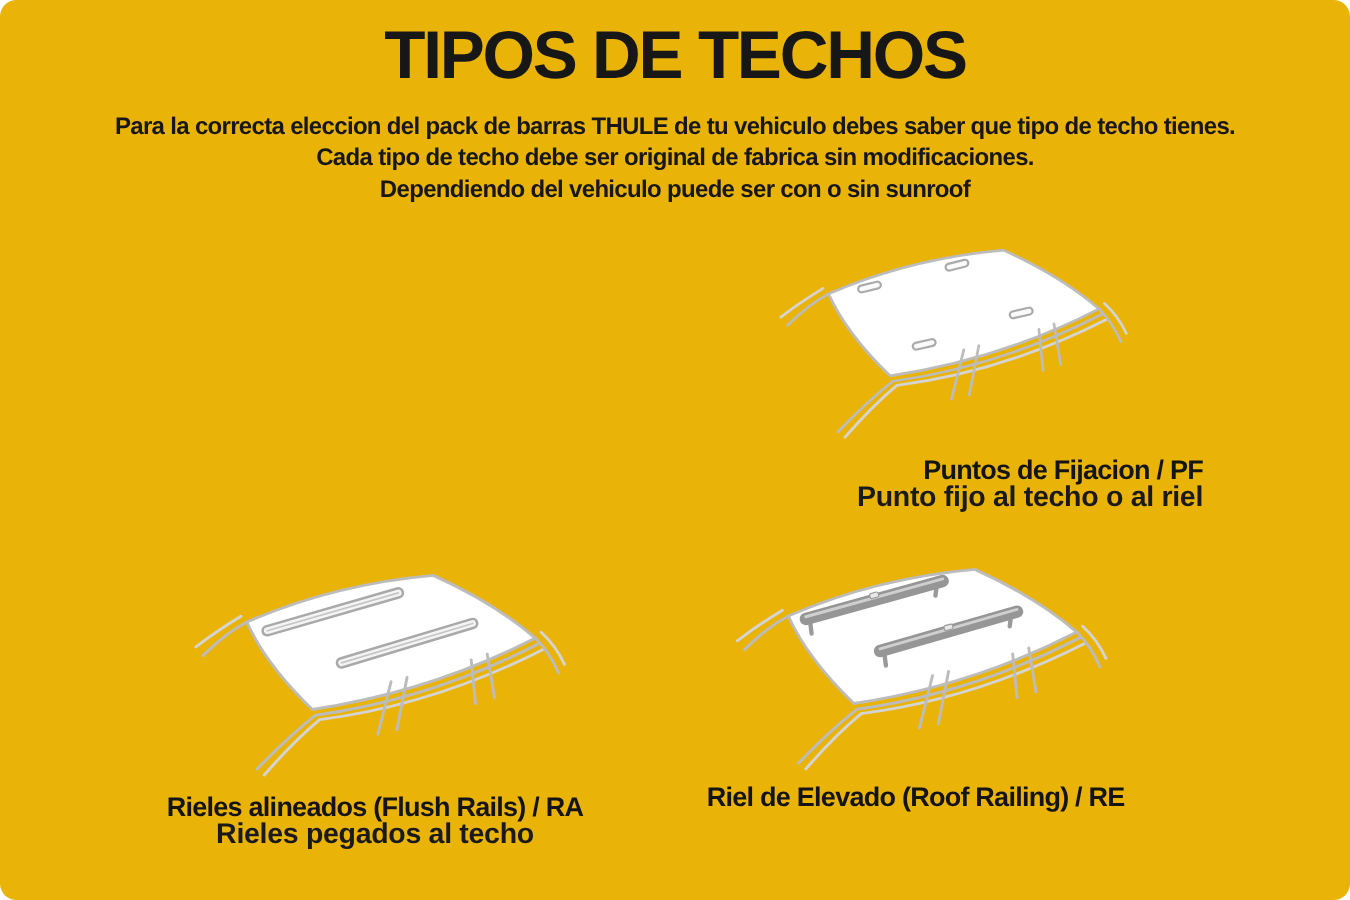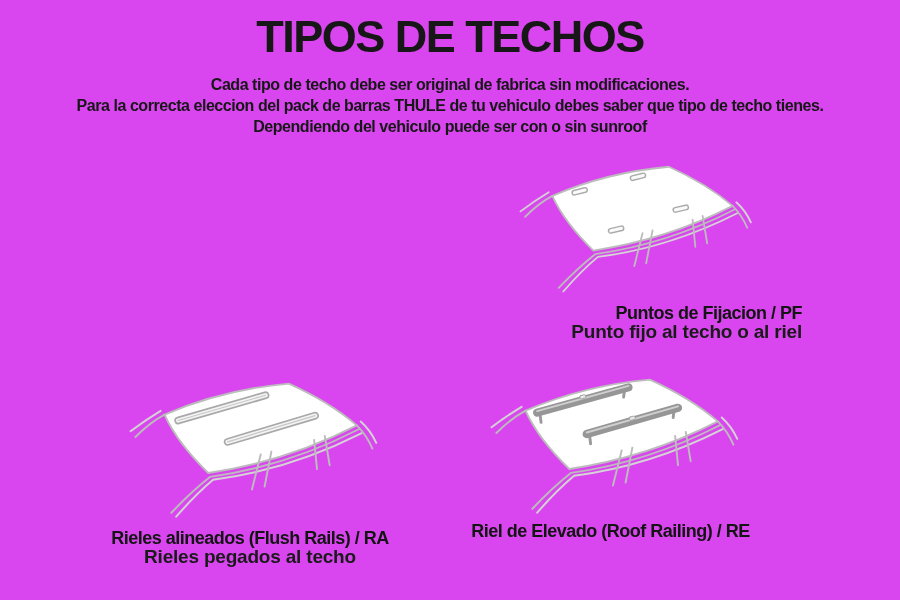--- a/index.html
+++ b/index.html
@@ -1,19 +1,20 @@
 <!DOCTYPE html>
 <html><head>
 <meta charset="utf-8">
 <style>
   html,body{margin:0;padding:0;background:#fff;}
   .canvas{
-    position:relative;width:900px;height:600px;background:#d946ef;
+    position:relative;width:900px;height:600px;background:#eab308;
     font-family:"Liberation Sans","DejaVu Sans",sans-serif;color:#121212;
     overflow:hidden;
+    border-radius:11px;
   }
   .title{
     position:absolute;top:12px;left:0;width:900px;margin:0;
     text-align:center;font-size:45px;font-weight:700;letter-spacing:-1.5px;
     line-height:1.1;color:#171717;
   }
   .intro{
     position:absolute;top:74px;left:0;width:900px;
     text-align:center;font-size:16px;font-weight:700;letter-spacing:-0.45px;
     line-height:21px;color:#171717;
@@ -50,22 +51,22 @@
         <path d="M217,68 L222,98"></path>
         <path d="M250,57 Q260,67 266,81"></path>
         <path d="M254,53 Q264,62 270,75" stroke="#d4d4d4"></path>
       </g>
     </defs>
   </svg>
 
   <h1 class="title">TIPOS DE TECHOS</h1>
 
   <div class="intro">
+    <div>Para la correcta eleccion del pack de barras THULE de tu vehiculo debes saber que tipo de techo tienes.</div>
     <div>Cada tipo de techo debe ser original de fabrica sin modificaciones.</div>
-    <div>Para la correcta eleccion del pack de barras THULE de tu vehiculo debes saber que tipo de techo tienes.</div>
     <div>Dependiendo del vehiculo puede ser con o sin sunroof</div>
   </div>
 
 
   <figure class="q2">
     <svg width="255" viewBox="0 0 280 155">
       <use href="#roof-base" xlink:href="#roof-base"></use>
       <g fill="#fafafa" stroke="#ababab" stroke-width="1.6">
         <rect x="73.5" y="38.5" width="17" height="5" rx="2.5" transform="rotate(-14 82 41)"></rect>
         <rect x="137.5" y="22.5" width="17" height="5" rx="2.5" transform="rotate(-14 146 25)"></rect>

